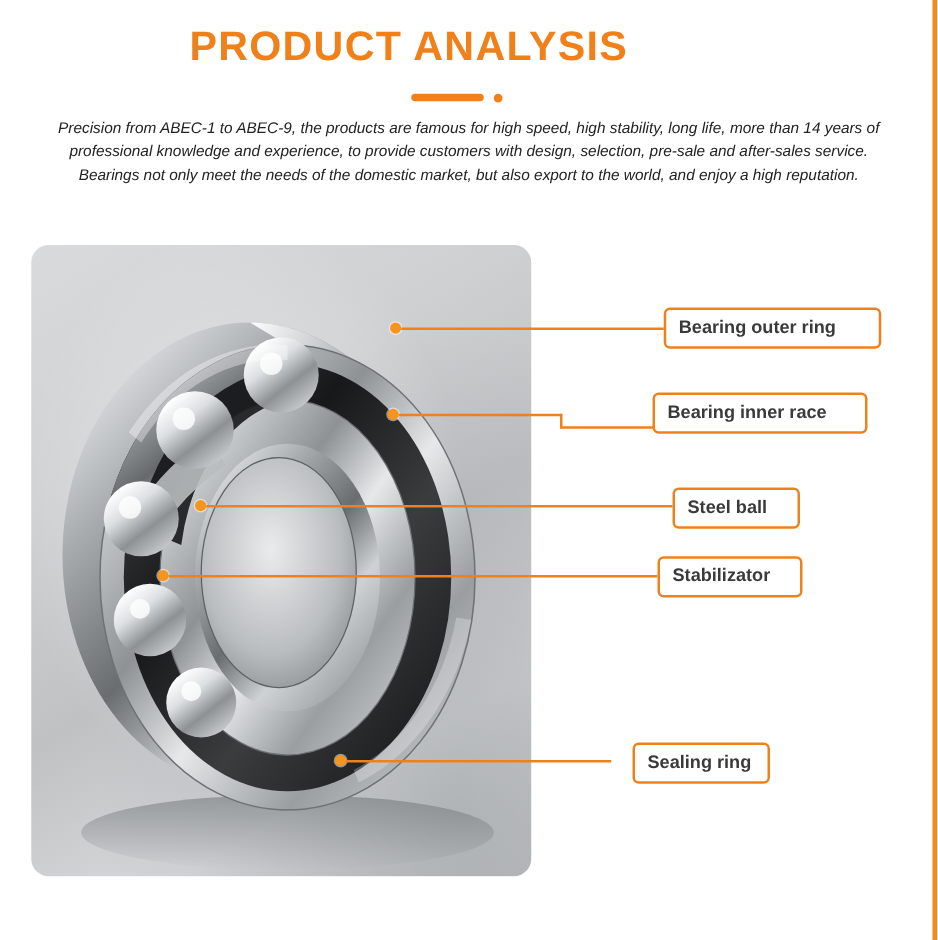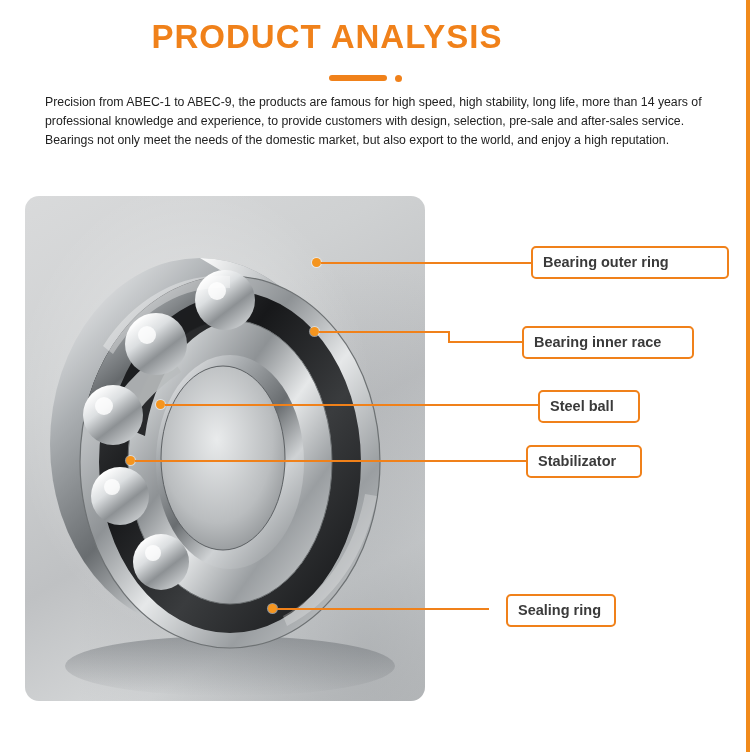--- a/index.html
+++ b/index.html
@@ -43,23 +43,25 @@
     position:absolute;
     left:395px;top:2px;
     width:7px;height:7px;
     background:#f0811a;
     border-radius:50%;
   }
   .intro{
     position:absolute;
     left:45px;top:93px;
     width:660px;
+    text-align:center;
     font-size:12.3px;
     line-height:19px;
     color:#222;
+    font-style:italic;
   }
 
   
   .photo{
     position:absolute;
     left:25px;top:196px;
     width:400px;height:505px;
     border-radius:14px;
     overflow:hidden;
     background:linear-gradient(150deg,#d9dadb 0%, #cfd1d2 28%, #bfc1c3 55%, #d6d8d9 78%, #c7c9ca 100%);
@@ -197,27 +199,27 @@
       <circle cx="136" cy="366" r="28" fill="url(#ballG)"></circle>
       <circle cx="128" cy="357" r="8" fill="#ffffff" opacity="0.8"></circle>
 
       <path d="M78 150 A150 186 0 0 1 205 80 L205 92 A138 172 0 0 0 88 158 Z" fill="#ffffff" opacity="0.35"></path>
       <path d="M262 430 A150 186 0 0 0 352 300 L340 298 A140 174 0 0 1 258 420 Z" fill="#ffffff" opacity="0.25"></path>
     </svg>
   </div>
 
   <div class="hotdot" style="left:312px;top:258px;"></div>
   <div class="leader" style="left:321px;top:262px;width:210px;"></div>
-  <div class="callout" style="left:531px;top:246px;width:198px;">Bearing outer ring</div>
+  <div class="callout" style="left:531px;top:246px;width:174px;">Bearing outer ring</div>
 
   <div class="hotdot" style="left:310px;top:327px;"></div>
   <div class="leader" style="left:319px;top:331px;width:130px;"></div>
   <div class="leader-v" style="left:448px;top:331px;height:11px;"></div>
   <div class="leader" style="left:448px;top:341px;width:75px;"></div>
-  <div class="callout" style="left:522px;top:326px;width:172px;">Bearing inner race</div>
+  <div class="callout" style="left:522px;top:314px;width:172px;">Bearing inner race</div>
 
   <div class="hotdot" style="left:156px;top:400px;"></div>
   <div class="leader" style="left:165px;top:404px;width:373px;"></div>
   <div class="callout" style="left:538px;top:390px;width:102px;">Steel ball</div>
 
   <div class="hotdot" style="left:126px;top:456px;"></div>
   <div class="leader" style="left:135px;top:460px;width:391px;"></div>
   <div class="callout" style="left:526px;top:445px;width:116px;">Stabilizator</div>
 
   <div class="hotdot" style="left:268px;top:604px;"></div>

